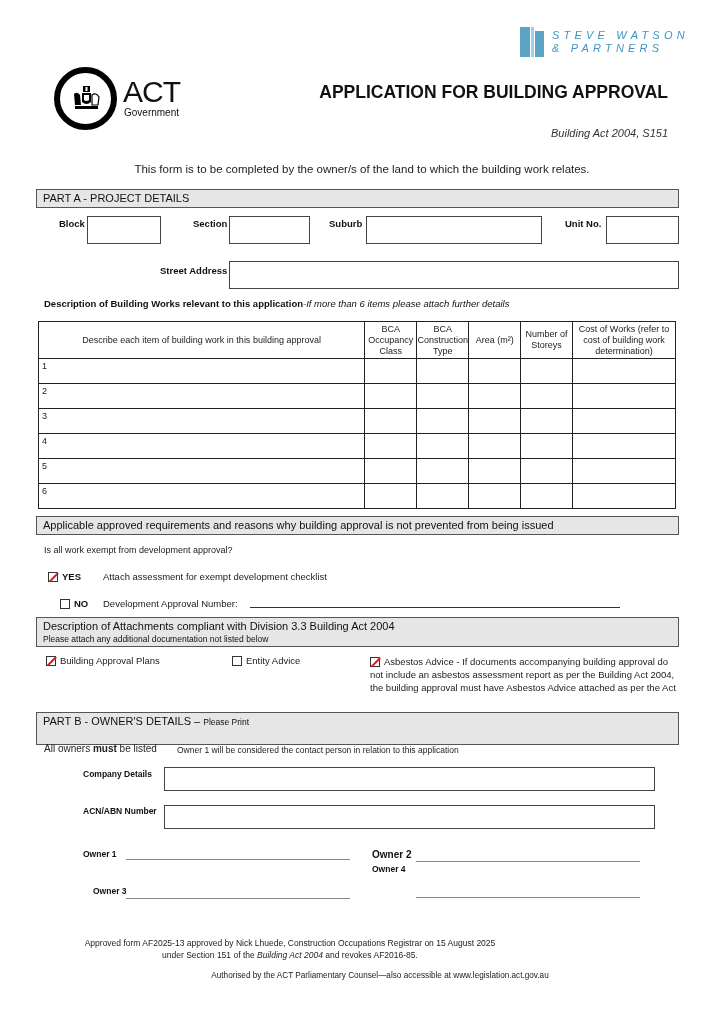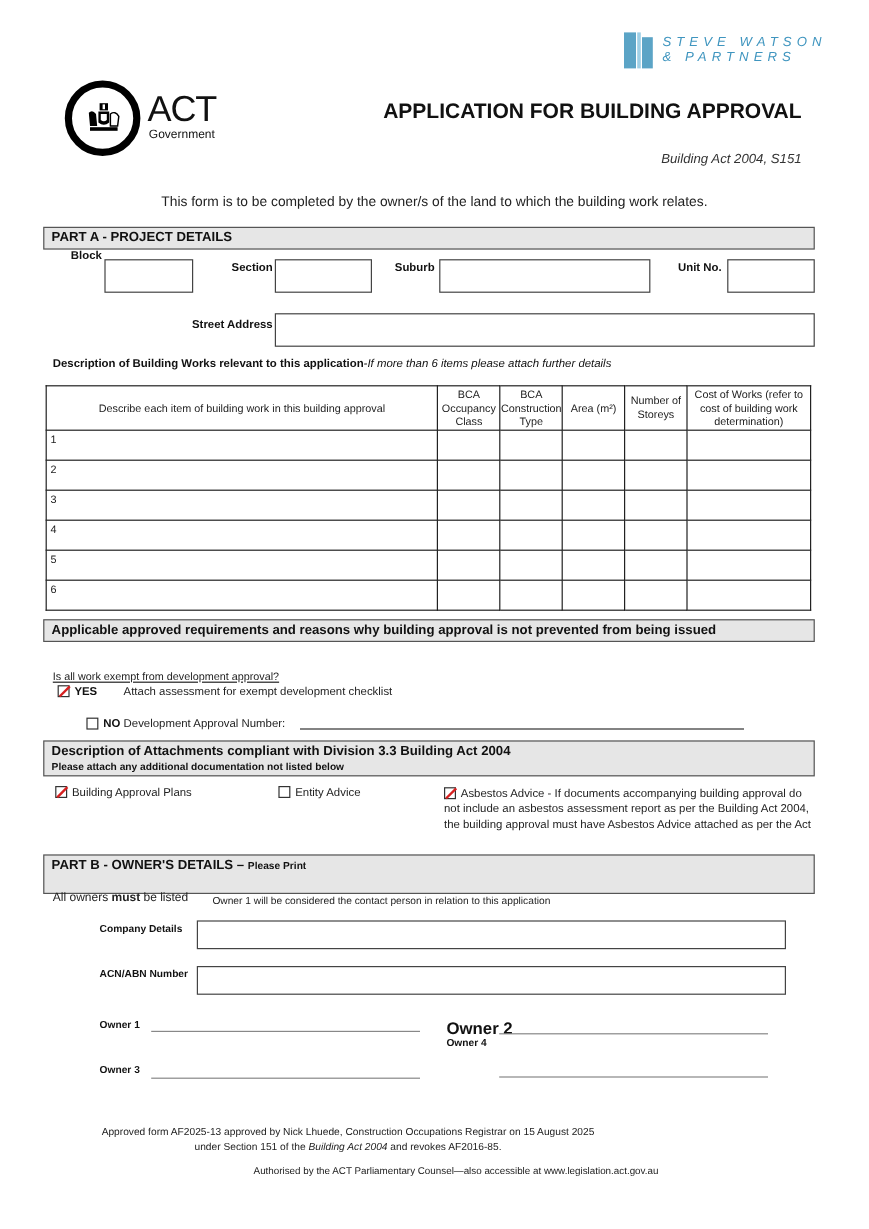--- a/index.html
+++ b/index.html
@@ -20,21 +20,21 @@
   .act-crest { position: absolute; left: 13px; top: 12px; width: 27px; height: 27px; }
   .act-word { position: absolute; left: 69px; top: 10px; font-size: 30px; font-weight: normal; letter-spacing: -1px; line-height: 30px; }
   .act-gov { position: absolute; left: 70px; top: 40px; font-size: 10px; line-height: 12px; }
 
   .title { right: 56px; top: 80px; text-align: right; font-size: 17.5px; font-weight: bold; line-height: 24px; white-space: nowrap; }
   .subtitle { right: 56px; top: 127px; font-size: 11px; font-style: italic; color: #333; }
 
   .intro { left: 0; width: 724px; top: 163px; text-align: center; font-size: 11.5px; color: #222; }
 
   
-  .section-hdr { left: 36px; width: 643px; background: #e6e6e6; border: 1px solid #555; font-weight: bold; font-size: 11px; padding: 3px 6px; }
+  .section-hdr { left: 36px; width: 643px; background: #e6e6e6; border: 1px solid #555; font-weight: normal; font-size: 11px; padding: 3px 6px; }
   .section-hdr .small { font-size: 8.5px; }
 
   .label { font-size: 9.5px; font-weight: bold; white-space: nowrap; }
   .box { border: 1px solid #444; background: #fff; }
 
   
   table.works { position: absolute; left: 38px; top: 321px; width: 638px; border-collapse: collapse; }
   table.works th, table.works td { border: 1.5px solid #222; font-size: 9px; font-weight: normal; color: #222; }
   table.works th { text-align: center; line-height: 11px; height: 37px; }
   table.works td { height: 25px; vertical-align: top; padding: 2px 3px; }
@@ -82,21 +82,21 @@
 
 <div class="abs title">
   <div>APPLICATION FOR BUILDING APPROVAL</div>
 </div>
 <div class="abs subtitle">Building Act 2004, S151</div>
 
 <div class="abs intro">This form is to be completed by the owner/s of the land to which the building work relates.</div>
 
 <div class="abs section-hdr" style="top:189px; height:19px; padding-top:2px;">PART A  -  PROJECT DETAILS</div>
 
-<div class="abs label" style="left:59px; top:208px;">Block</div>
+<div class="abs label" style="left:59px; top:218px;">Block</div>
 <div class="abs box" style="left:87px; top:216px; width:74px; height:28px;"></div>
 
 <div class="abs label" style="left:193px; top:218px;">Section</div>
 <div class="abs box" style="left:229px; top:216px; width:81px; height:28px;"></div>
 
 <div class="abs label" style="left:329px; top:218px;">Suburb</div>
 <div class="abs box" style="left:366px; top:216px; width:176px; height:28px;"></div>
 
 <div class="abs label" style="left:565px; top:218px;">Unit No.</div>
 <div class="abs box" style="left:606px; top:216px; width:73px; height:28px;"></div>
@@ -173,28 +173,28 @@
       <td></td>
       <td></td>
       <td></td>
       <td></td>
       <td></td>
     </tr>
   </tbody>
 </table>
 
 <div class="abs section-hdr" style="top:516px; height:19px; padding-top:2px;">Applicable approved requirements and reasons why building approval is not prevented from being issued</div>
-<div class="abs body-txt" style="left:44px; top:559px; font-size:9px;text-decoration:underline;">Is all work exempt from development approval?</div>
+<div class="abs body-txt" style="left:44px; top:545px; font-size:9px;">Is all work exempt from development approval?</div>
 
 <div class="abs" style="left:48px; top:571px; font-size:9.5px; font-weight:bold; white-space:nowrap;">
   <span class="chk checked"></span><span>YES</span>
 </div>
 <div class="abs body-txt" style="left:103px; top:571px;">Attach assessment for exempt development checklist</div>
 
-<div class="abs" style="left:60px; top:598px; font-size:9.5px; font-weight:bold; white-space:nowrap;padding-left:12px;">
+<div class="abs" style="left:48px; top:598px; font-size:9.5px; font-weight:bold; white-space:nowrap;padding-left:12px;">
   <span class="chk"></span><span>NO</span>
 </div>
 <div class="abs body-txt" style="left:103px; top:598px;">Development Approval Number:</div>
 <div class="abs line" style="left:250px; top:607px; width:370px;"></div>
 
 <div class="abs section-hdr" style="top:617px; height:30px; padding-top:2px; line-height:13px;">
   <div>Description of Attachments compliant with Division 3.3 Building Act 2004</div>
   <div class="small">Please attach any additional documentation not listed below</div>
 </div>
 
@@ -219,24 +219,24 @@
 
 <div class="abs label" style="left:83px; top:769px; font-size:8.5px;">Company Details</div>
 <div class="abs box" style="left:164px; top:767px; width:491px; height:24px;"></div>
 
 <div class="abs label" style="left:83px; top:806px; font-size:8.5px;">ACN/ABN Number</div>
 <div class="abs box" style="left:164px; top:805px; width:491px; height:24px;"></div>
 
 <div class="abs label" style="left:83px; top:849px; font-size:8.5px;">Owner 1</div>
 <div class="abs owner-line" style="left:126px; top:859px; width:224px;"></div>
 
-<div class="abs label" style="left:372px; top:849px; font-size:14px;">Owner 2</div>
+<div class="abs label" style="left:372px; top:849px; font-size:10px;">Owner 2</div>
 <div class="abs owner-line" style="left:416px; top:861px; width:224px;"></div>
 
-<div class="abs label" style="left:83px; top:886px; font-size:8.5px;">Owner 3</div>
+<div class="abs label" style="left:93px; top:886px; font-size:8.5px;">Owner 3</div>
 <div class="abs owner-line" style="left:126px; top:898px; width:224px;"></div>
 
 <div class="abs label" style="left:372px; top:864px; font-size:8.5px;">Owner 4</div>
 <div class="abs owner-line" style="left:416px; top:897px; width:224px;"></div>
 
 <div class="abs footer1">
   <div>Approved form AF2025-13 approved by Nick Lhuede, Construction Occupations Registrar on 15 August 2025</div>
   <div><span>under Section 151 of the </span><i>Building Act 2004</i><span> and revokes AF2016-85.</span></div>
 </div>
 <div class="abs footer2">Authorised by the ACT Parliamentary Counsel—also accessible at www.legislation.act.gov.au</div>

